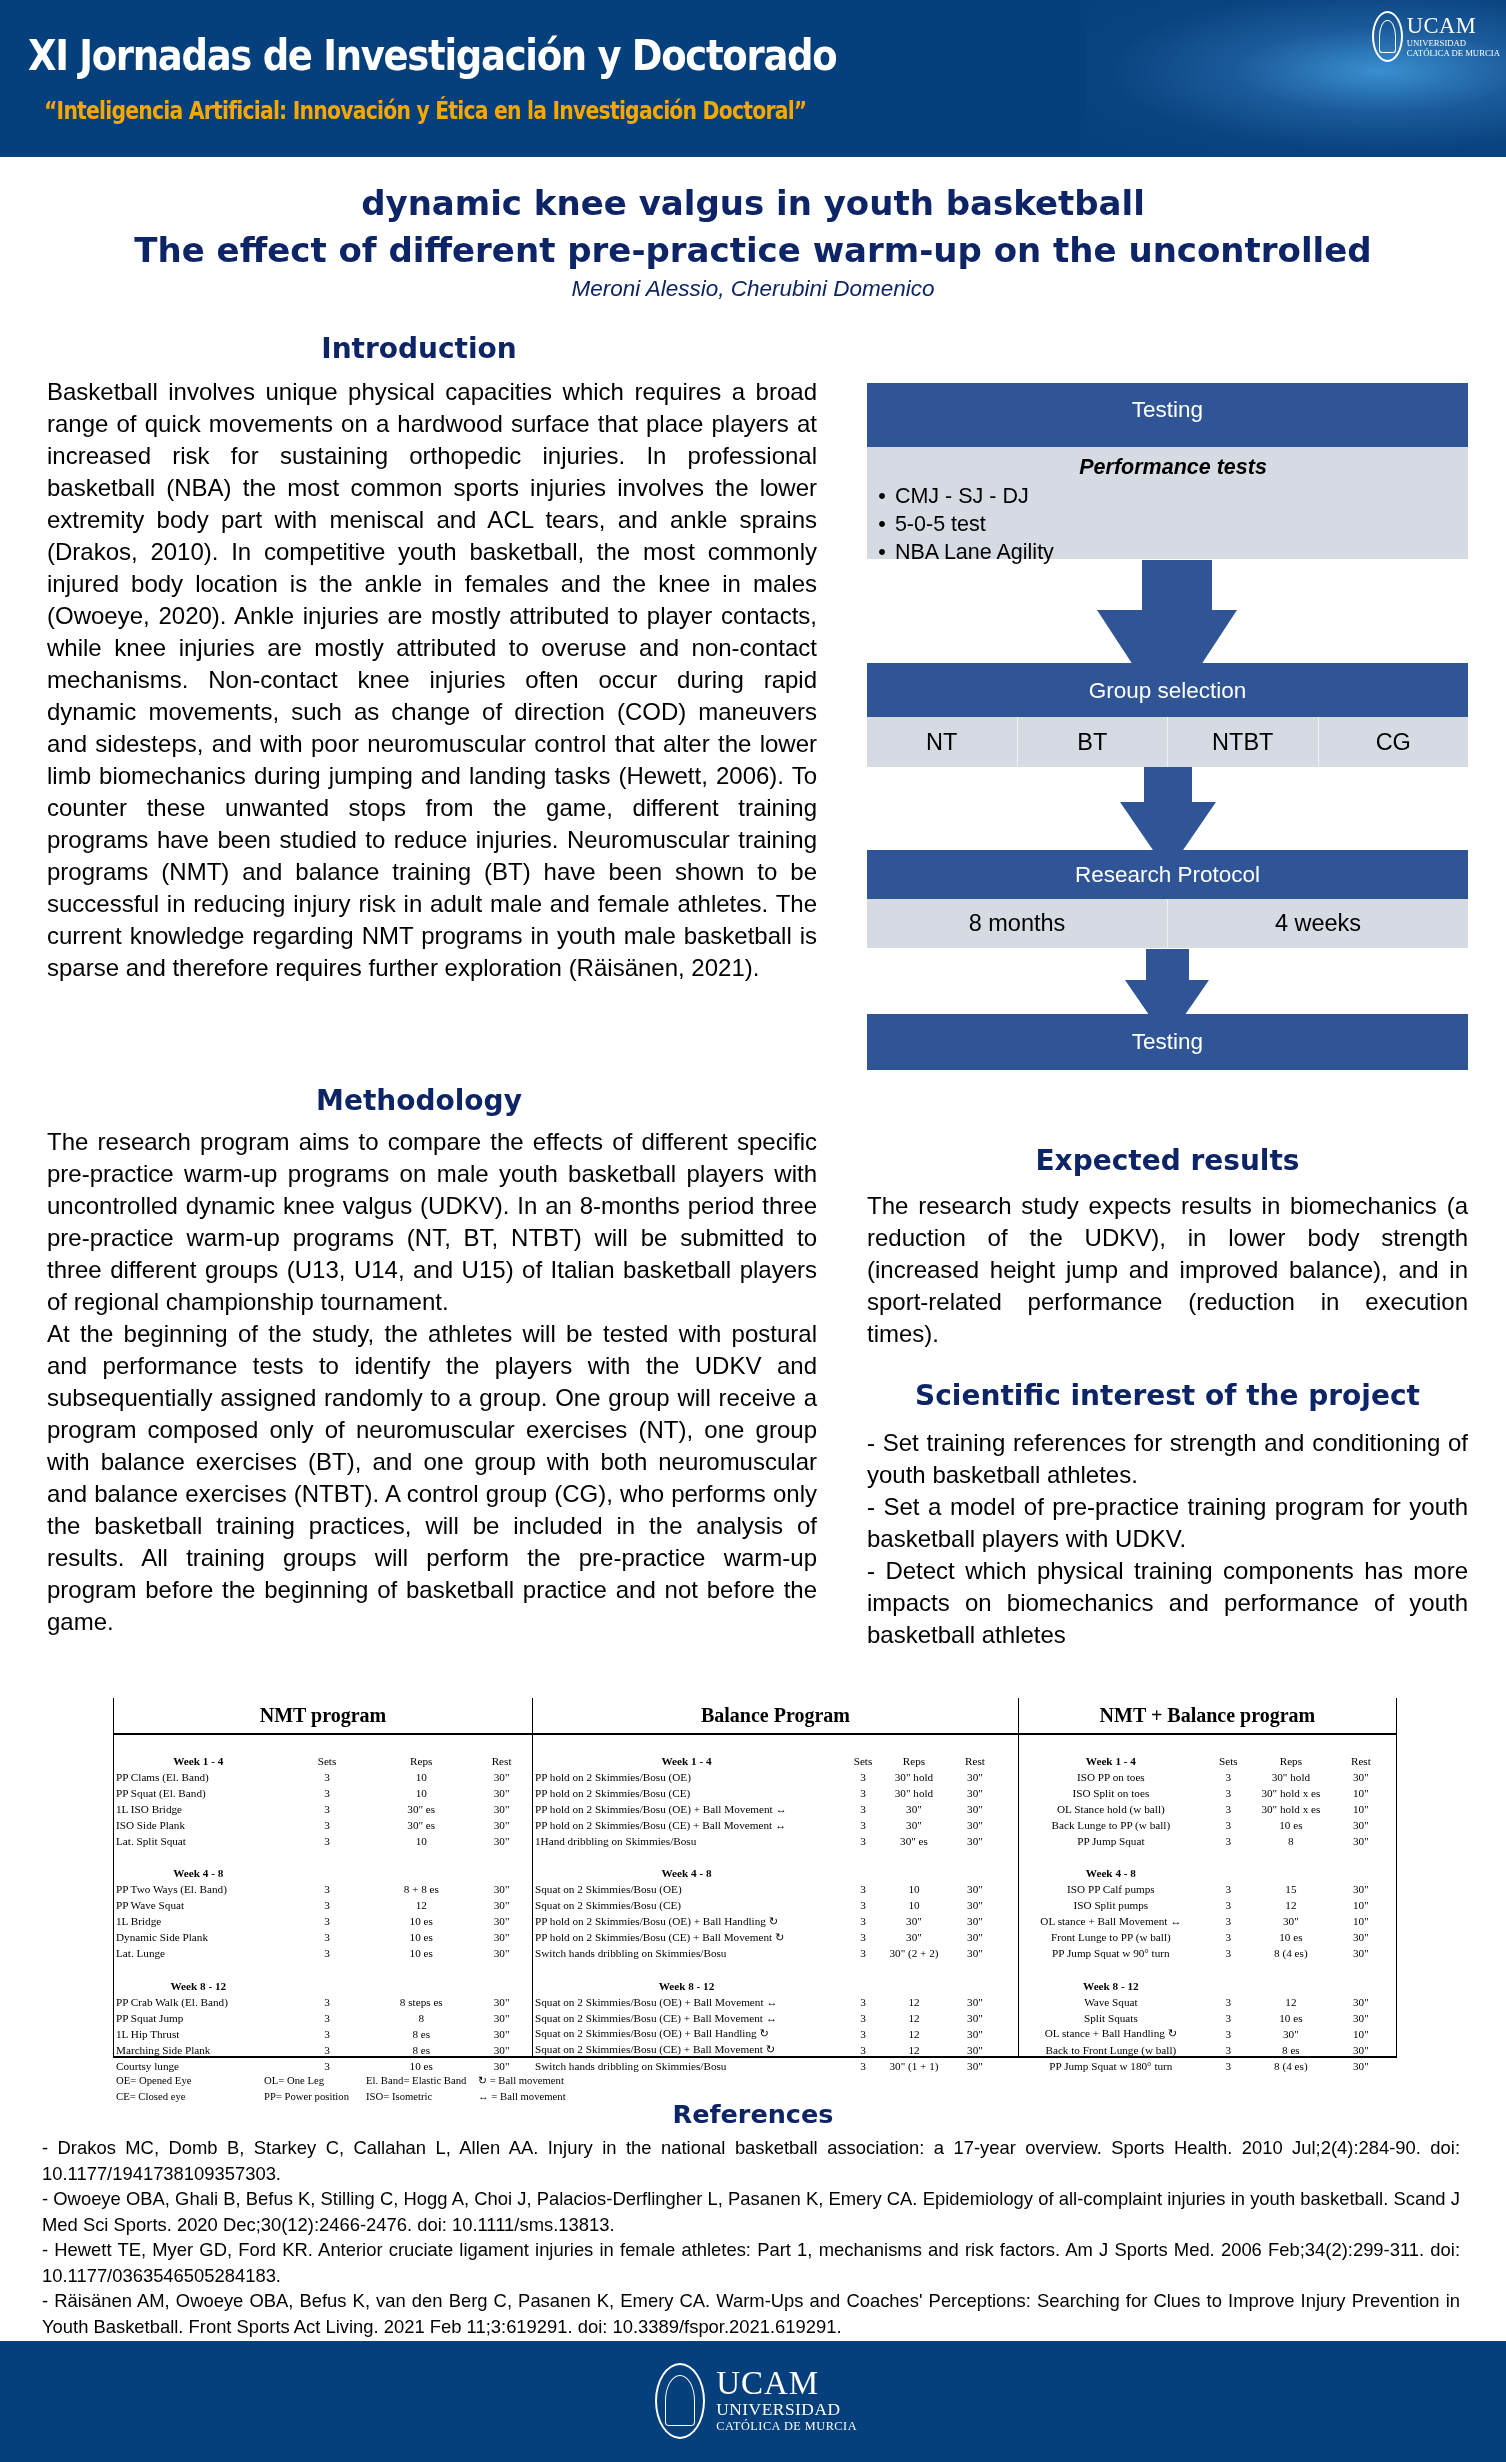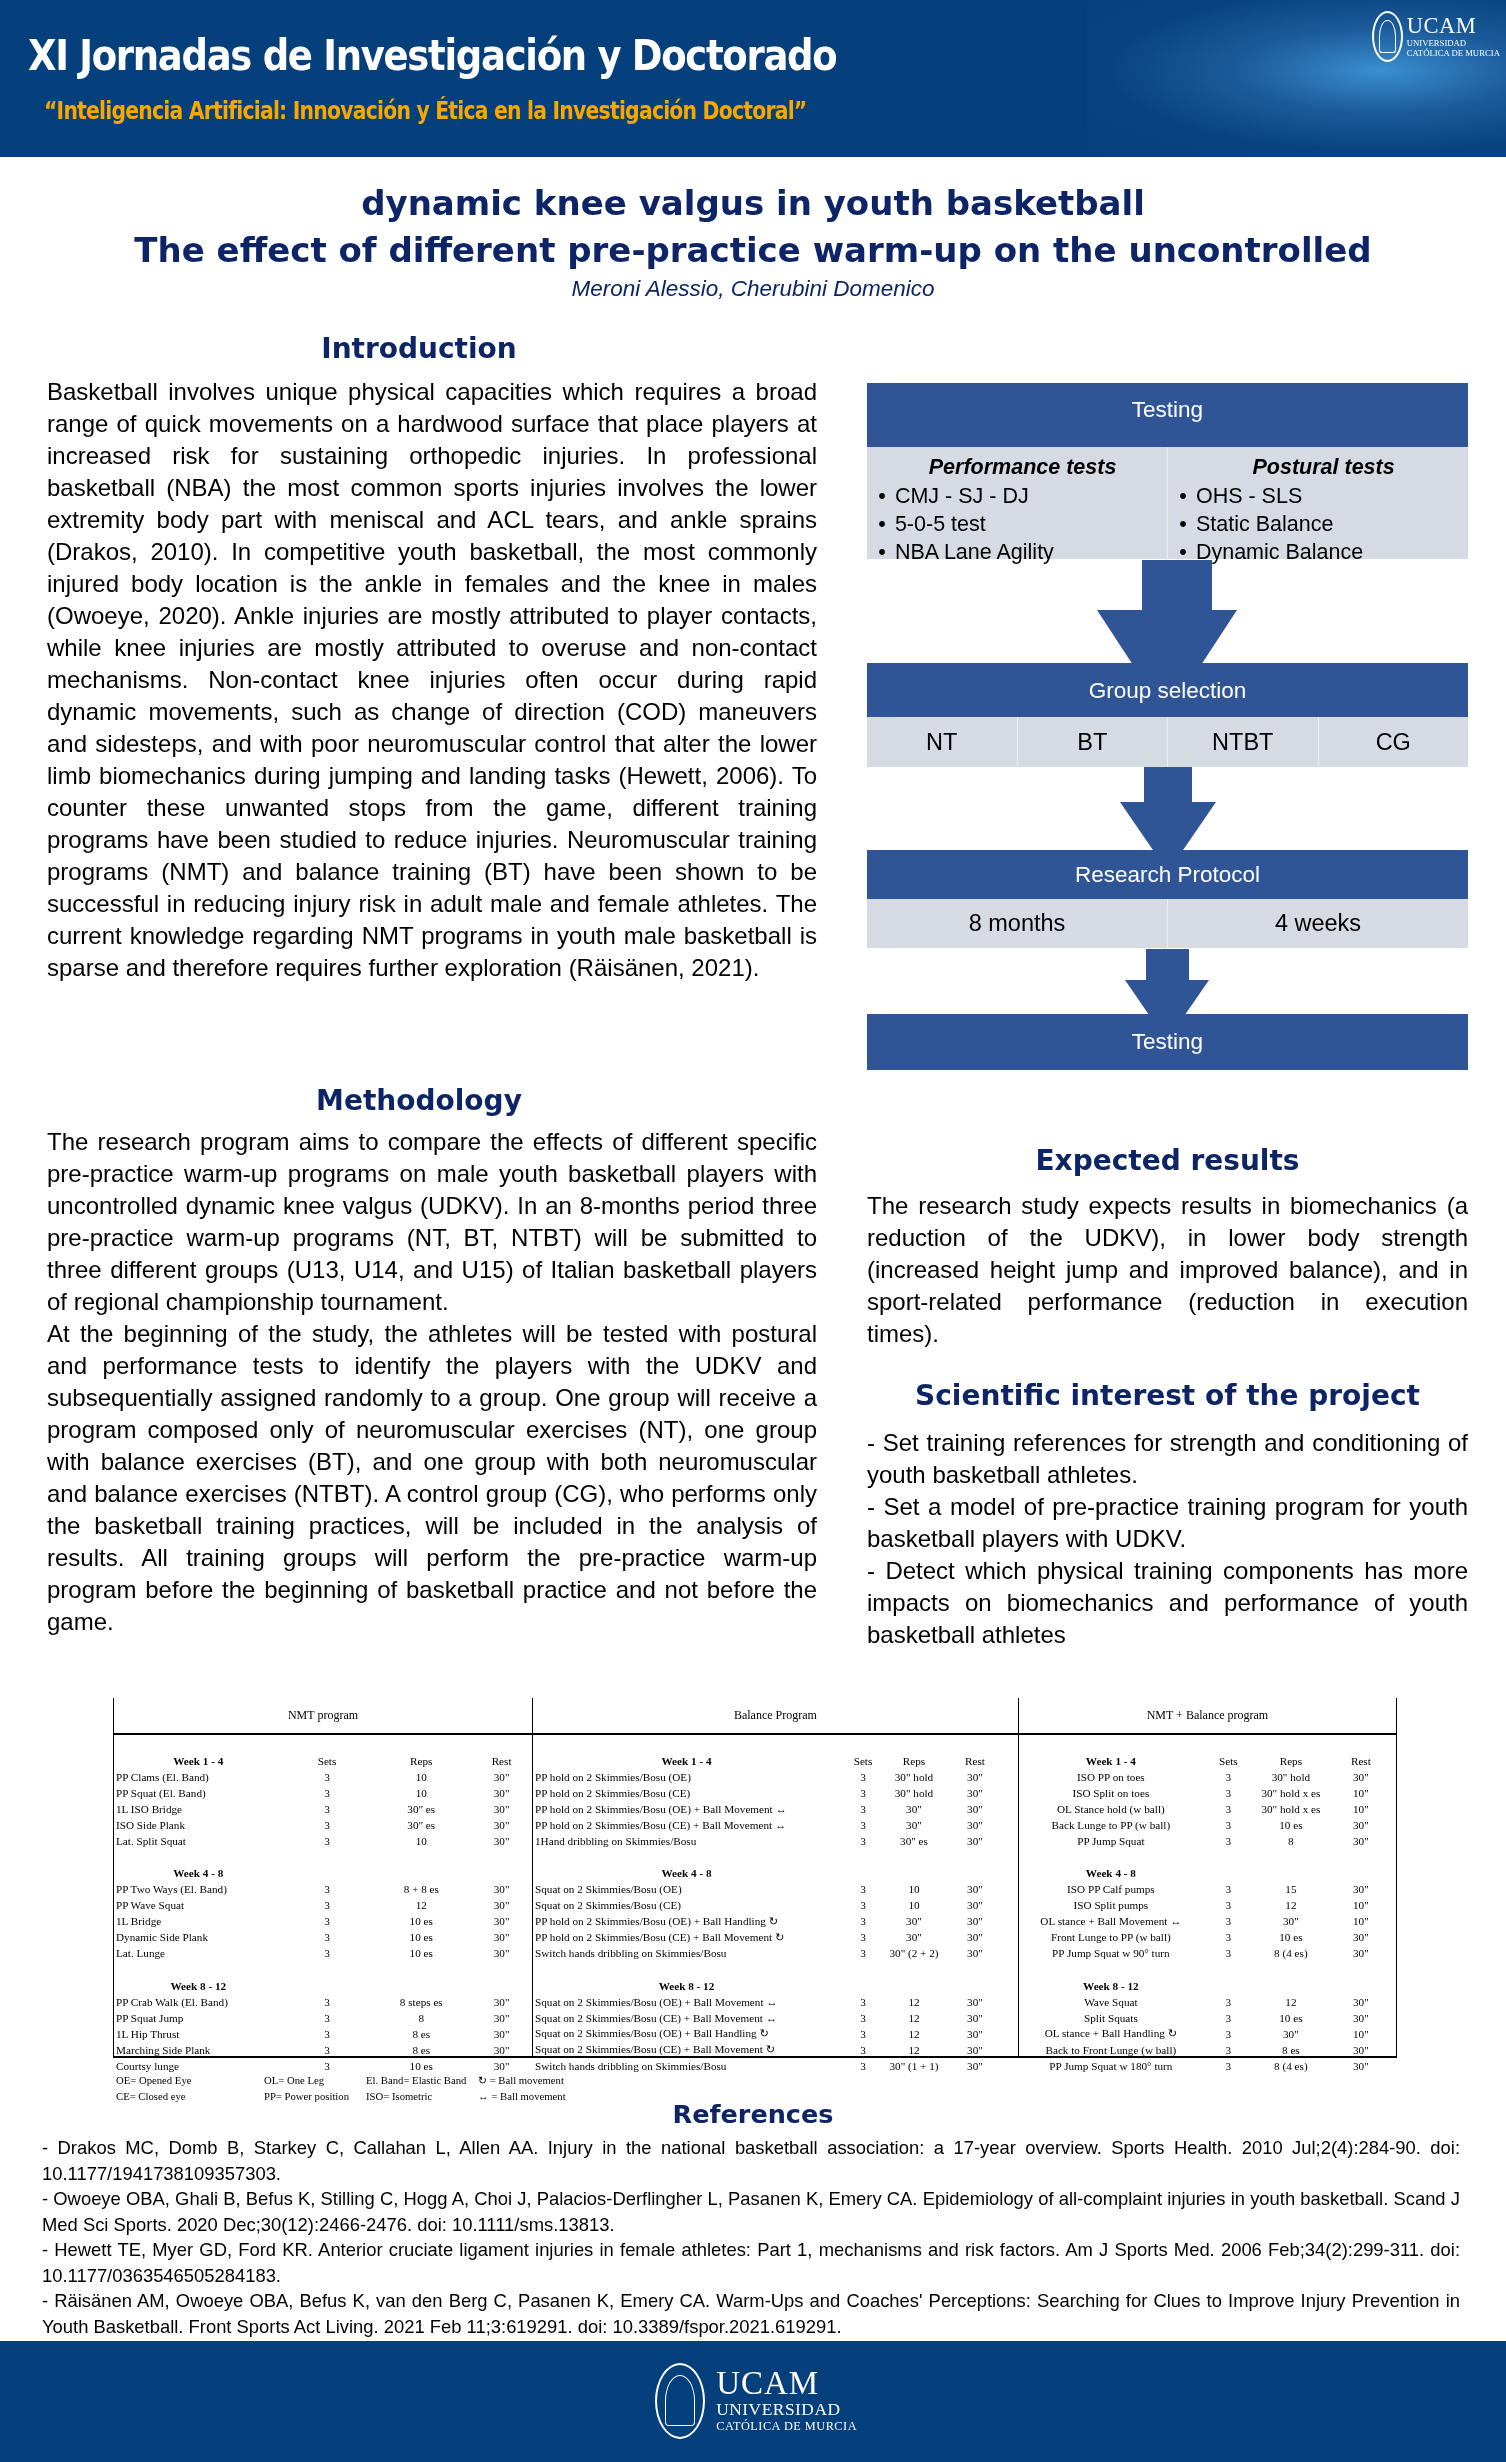--- a/index.html
+++ b/index.html
@@ -42,21 +42,21 @@
   .tests li::before { content: "\2022"; margin-right: 9.2px; }
   .arrow { position: absolute; }
   .arrow .stem { position: absolute; background: #2f5597; }
   .arrow .head { position: absolute; width: 0; height: 0; border-style: solid; border-color: #2f5597 transparent transparent transparent; }
 
   
   .tables { position: absolute; left: 113px; top: 1698px; width: 1284px; height: 360px; border-left: 1px solid #000; border-right: 1px solid #000; border-bottom: 2px solid #000;
     font-family: "Liberation Serif", serif; font-size: 11.2px; display: flex; }
   .prog { position: relative; height: 100%; border-right: 1px solid #000; }
   .prog:last-child { border-right: none; }
-  .prog-head { height: 37px; border-bottom: 2.6px solid #000; display: flex; align-items: center; justify-content: center; font-weight: normal; font-size: 12px; }
+  .prog-head { height: 37px; border-bottom: 2.6px solid #000; display: flex; align-items: center; justify-content: center; font-weight: bold; font-size: 20px; }
   .prog-body { padding-top: 18px; }
   .trow { display: flex; height: 16px; align-items: center; }
   .trow .c0 { padding-left: 2px; white-space: nowrap; }
   .trow .c1, .trow .c2, .trow .c3 { text-align: center; }
   .trow.hdr .c0 { font-weight: bold; text-align: center; padding-left: 0; }
   .trow.spacer { height: 16.3px; }
   .centered .c0 { text-align: center; padding-left: 0; }
 
   .legend { position: absolute; left: 116px; top: 2072px; font-family: "Liberation Serif", serif; font-size: 10.7px; line-height: 16px; }
   .legend .lrow { display: flex; }
@@ -109,28 +109,20 @@
   <div class="fbox" style="top:0; height:64px; line-height:53px;">Testing</div>
   <div class="frow" style="top:64px; height:112px;">
     <div class="cell tests">
       <div class="th">Performance tests</div>
       <ul>
         <li>CMJ - SJ - DJ</li>
         <li>5-0-5 test</li>
         <li>NBA Lane Agility</li>
       </ul>
     </div>
-    <div class="cell tests">
-      <div class="th">Postural tests</div>
-      <ul>
-        <li>OHS - SLS</li>
-        <li>Static Balance</li>
-        <li>Dynamic Balance</li>
-      </ul>
-    </div>
   </div>
   <div class="arrow" style="left:230px; top:177px;">
     <div class="stem" style="left:45px; top:0; width:70px; height:51px;"></div>
     <div class="head" style="left:0; top:50px; border-width:107px 70px 0 70px;"></div>
   </div>
   <div class="fbox" style="top:280px; height:54px; line-height:56px;">Group selection</div>
   <div class="frow" style="top:334px; height:50px;">
     <div class="cell">NT</div>
     <div class="cell">BT</div>
     <div class="cell">NTBT</div>

